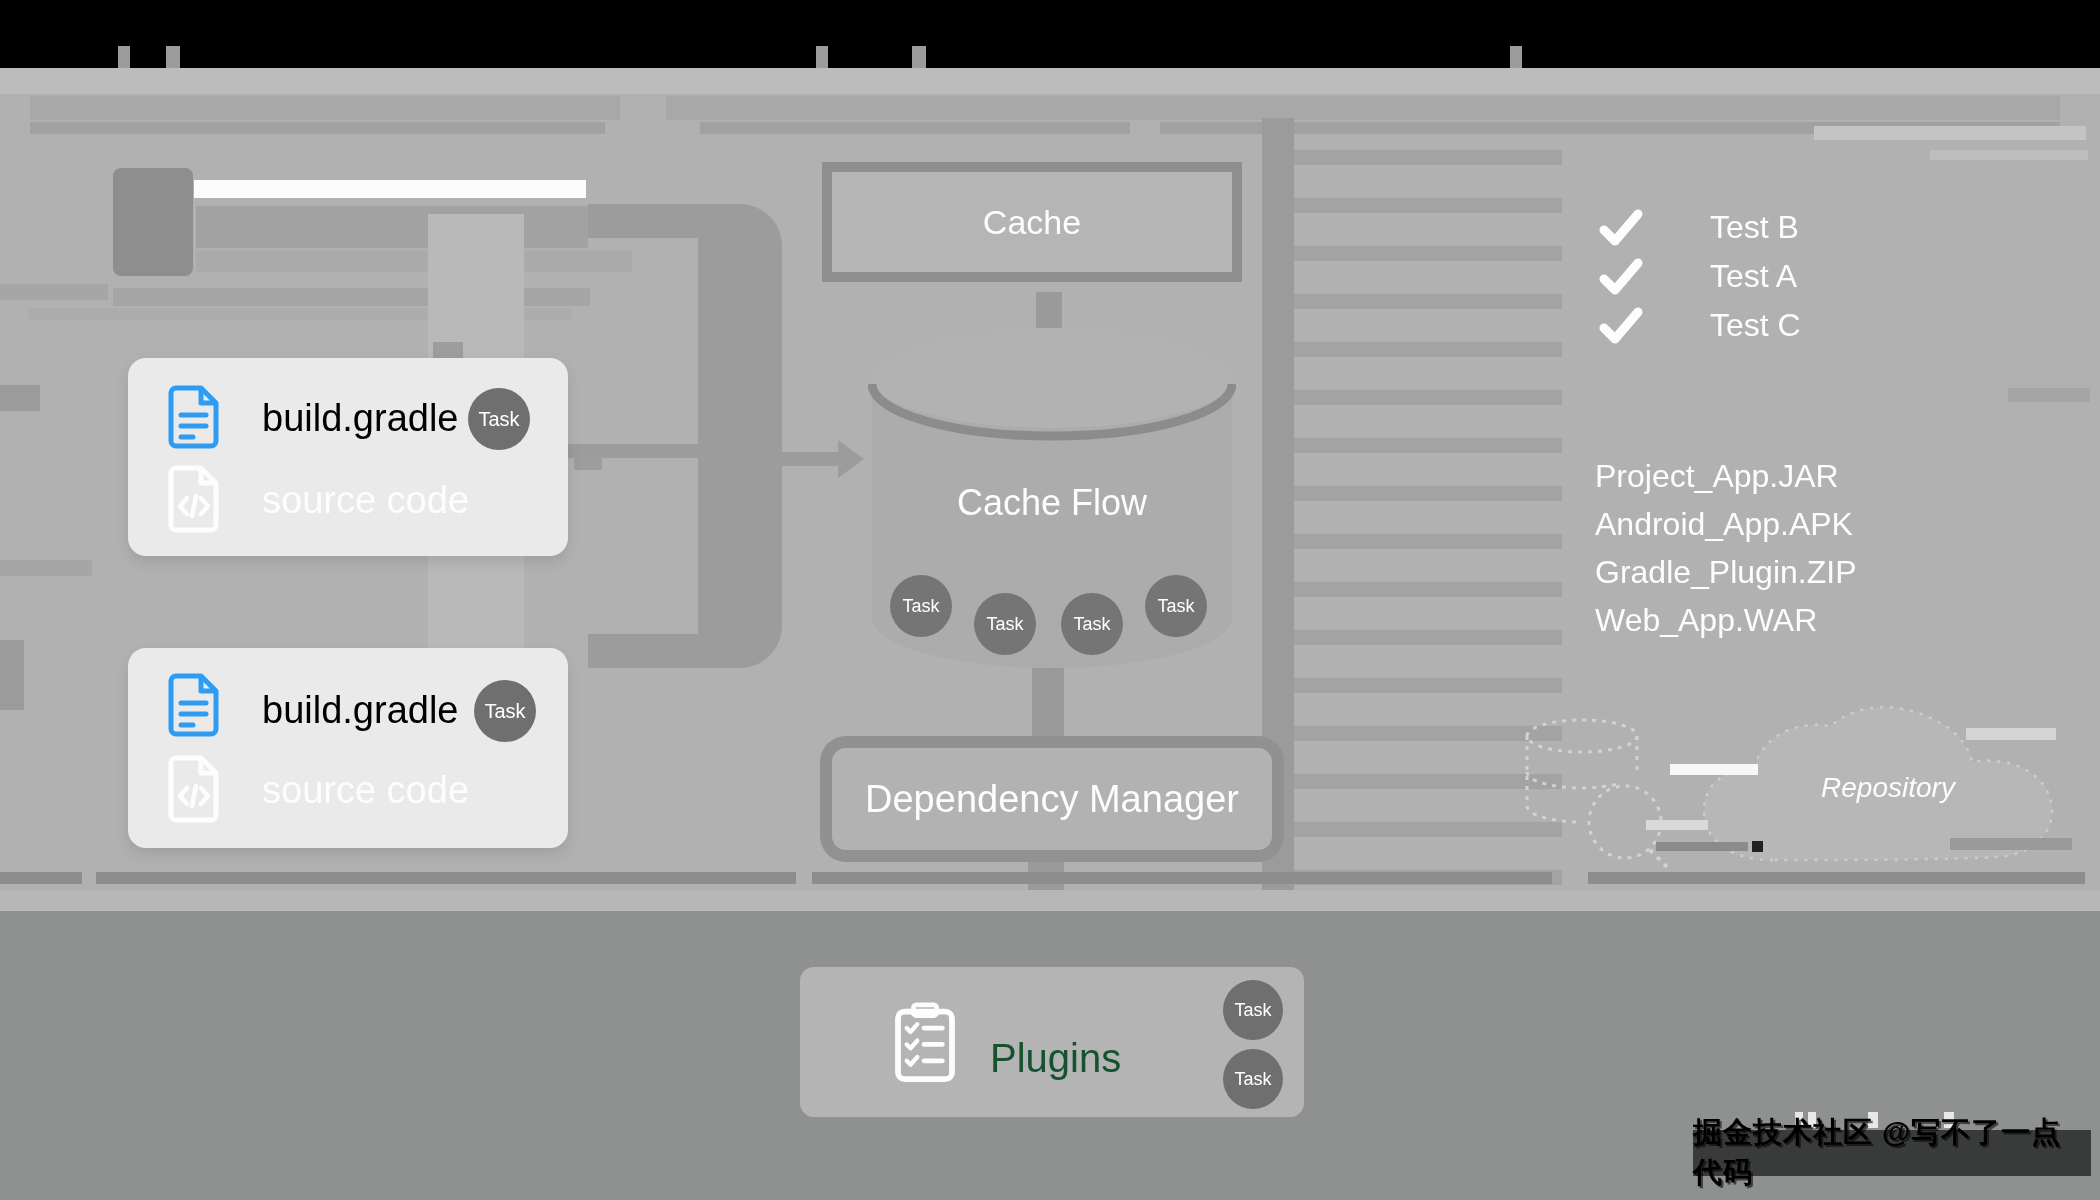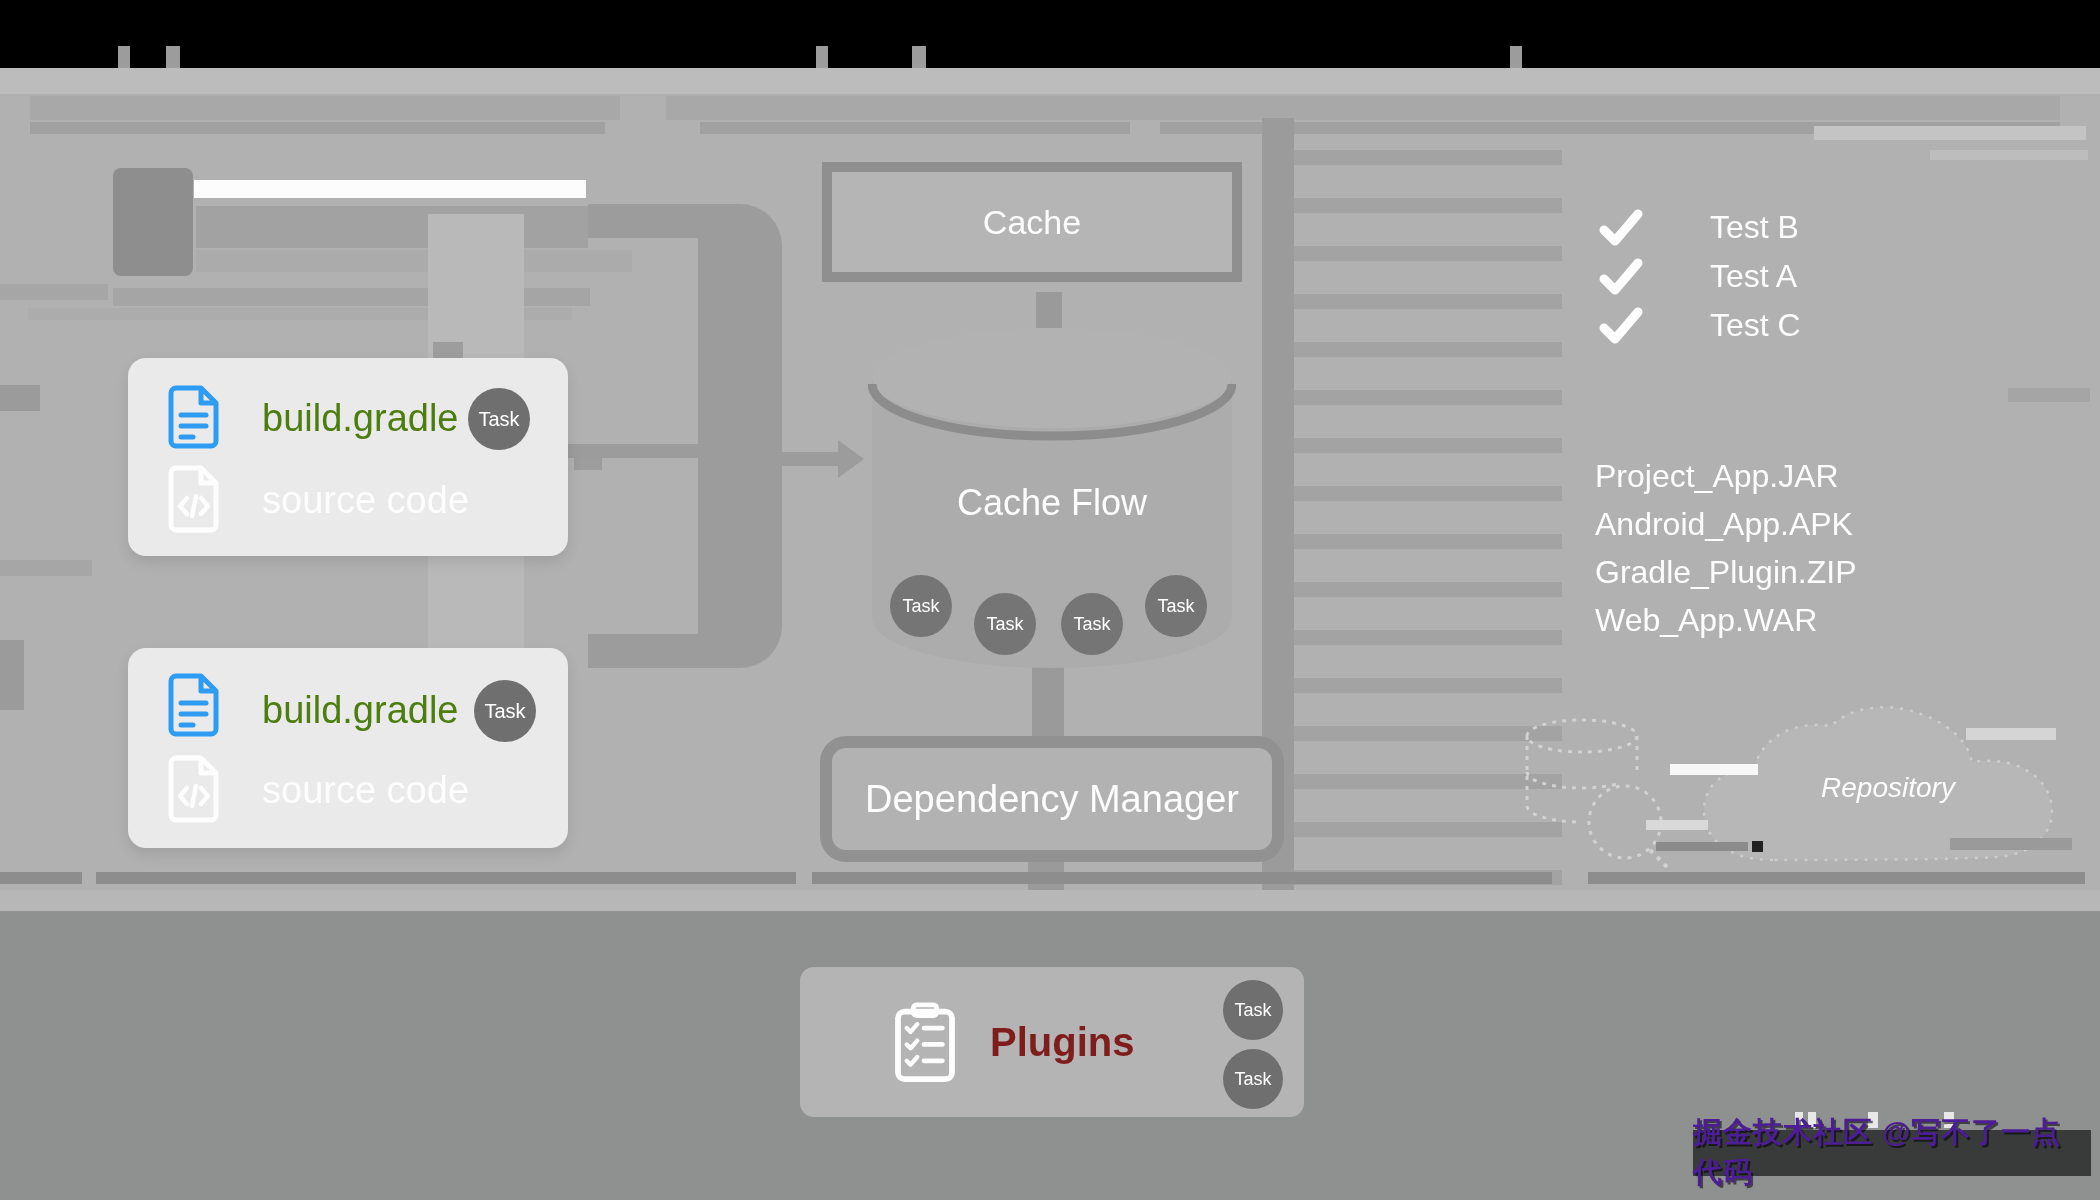--- a/index.html
+++ b/index.html
@@ -17,37 +17,37 @@
           box-shadow:0 0 0 12px #919191;font-size:38px;}
   
   .cyl-wrap{left:868px;top:326px;width:368px;height:344px;}
   .cyl-label{left:0;top:150px;width:368px;height:54px;display:flex;align-items:center;justify-content:center;
              color:#fdfdfd;font-size:36px;}
   .task-circle{border-radius:50%;background:#757575;color:#fff;display:flex;align-items:center;
                justify-content:center;font-size:18px;}
   
   .card{background:#eaeaea;border-radius:18px;box-shadow:0 6px 14px rgba(0,0,0,0.10);}
   .card-file{position:absolute;left:134px;width:230px;height:62px;display:flex;align-items:center;
-             font-size:38px;color:#4d7c0f;}
+             font-size:38px;color:#000000;}
   .card-src{position:absolute;left:134px;width:260px;height:62px;display:flex;align-items:center;
             font-size:38px;color:#fdfdfd;}
   .badge{position:absolute;width:62px;height:62px;border-radius:50%;background:#6f6f6f;color:#fff;
          display:flex;align-items:center;justify-content:center;font-size:20px;}
   
   .test-row{display:flex;align-items:center;height:49px;}
   .test-label{color:#fdfdfd;font-size:32px;margin-left:66px;}
   .artifact{color:#fdfdfd;font-size:32px;line-height:48px;white-space:nowrap;}
   .cloud-label{color:#fdfdfd;font-size:28px;text-align:center;font-style:italic;}
   
   .band{left:0;top:911px;width:2100px;height:289px;background:#8f9090;}
   .bottom-box{background:#b4b4b4;border-radius:14px;}
-  .bottom-label{position:absolute;top:0;height:150px;display:flex;align-items:center;
-                color:#7f1d1d;font-size:40px;font-weight:bold;}
+  .bottom-label{position:absolute;top:16px;height:150px;display:flex;align-items:center;
+                color:#14532d;font-size:40px;}
   .watermark{left:1693px;top:1130px;width:398px;height:46px;background:rgba(45,45,45,0.88);
-             color:#4c1d95;font-size:29px;font-weight:bold;display:flex;align-items:center;
+             color:#000000;font-size:29px;font-weight:bold;display:flex;align-items:center;
              justify-content:center;letter-spacing:1px;text-shadow:2px 2px 0 rgba(0,0,0,0.55);}
 </style>
 </head>
 <body>
 
 <div id="canvas">
 
   <div class="blur-block" style="left:0;top:68px;width:2100px;height:26px;background:#bcbcbc;"></div>
   <div class="blur-block" style="left:30px;top:96px;width:590px;height:24px;background:#a8a8a8;"></div>
   <div class="blur-block" style="left:666px;top:96px;width:1394px;height:24px;background:#a8a8a8;"></div>

